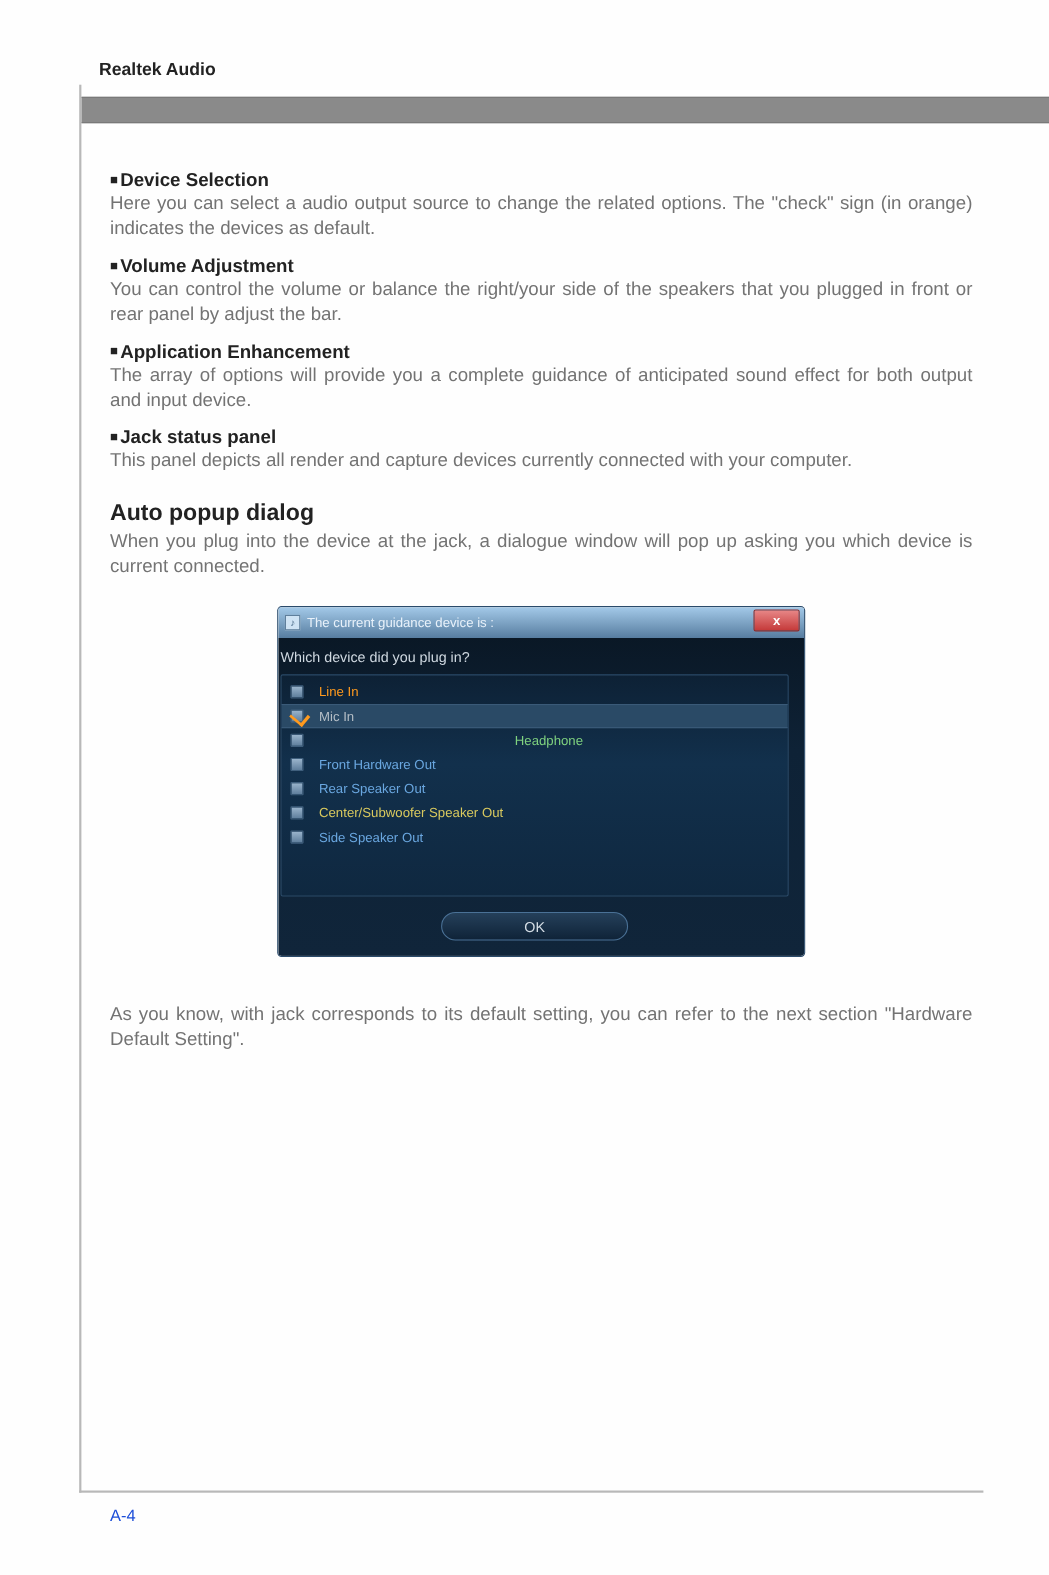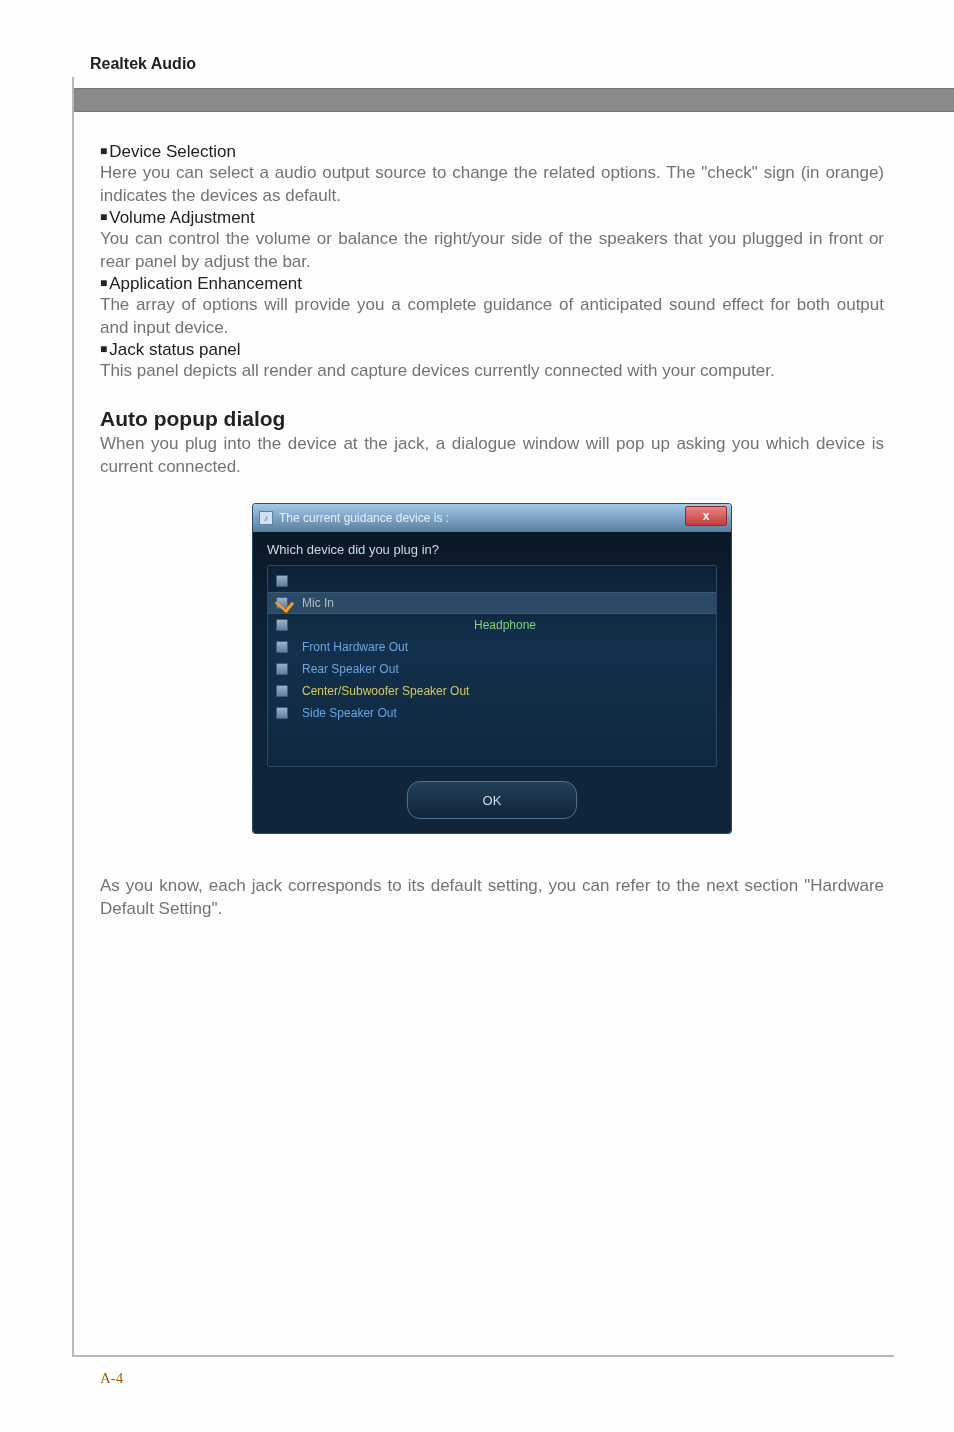--- a/index.html
+++ b/index.html
@@ -39,23 +39,23 @@
     border-bottom: 1px solid #777;
   }
   .content {
     position: absolute;
     top: 142px;
     left: 100px;
     width: 784px;
   }
   .bullet-title {
     font-size: 17px;
-    font-weight: normal;
-    color: #222;
-    margin-top: 0;
+    font-weight: bold;
+    color: #222;
+    margin-top: 12px;
   }
   .bullet-title::before {
     content: "■";
     font-size: 12px;
     color: #222;
     margin-right: 2px;
     position: relative;
     top: -2px;
   }
   .body-text {
@@ -113,21 +113,21 @@
     color: #fff;
     font-weight: bold;
     font-size: 12px;
     display: flex;
     align-items: center;
     justify-content: center;
     font-family: Arial;
   }
   .dlg-body {
     background: linear-gradient(to bottom, #0a1826 0%, #0e2236 35%, #10253a 100%);
-    padding: 10px 14px 14px 14px;
+    padding: 10px 14px 14px 2px;
   }
   .dlg-prompt {
     color: #cfd8e0;
     font-size: 13px;
     margin-bottom: 8px;
   }
   .dlg-list {
     background: linear-gradient(to bottom, #0d2135, #12304c 40%, #0f2840 100%);
     border: 1px solid #2a4a68;
     padding: 4px 0 42px 0;
@@ -177,40 +177,39 @@
   .c-green  { color: #7fd27f; text-align: center; }
   .c-blue   { color: #6aa7e0; }
   .c-yellow { color: #d9c95e; }
   .dlg-btn-row {
     display: flex;
     justify-content: center;
     margin-top: 14px;
   }
   .dlg-ok {
     width: 170px;
-    height: 38px;
+    height: 26px;
     background: linear-gradient(to bottom, #25405a, #0f2338);
     border: 1px solid #4a7196;
     border-radius: 13px;
     color: #d4dde5;
     font-size: 13px;
     display: flex;
     align-items: center;
     justify-content: center;
   }
   .after-dialog {
     margin-top: 42px;
   }
   .footer {
     position: absolute;
     left: 100px;
     bottom: 45px;
     font-size: 15px;
-    color: #a16207;
-    font-family: Liberation Serif, serif;
+    color: #1d4ed8;
   }
 </style>
 </head>
 <body>
 
 <div class="header">Realtek Audio</div>
 <div class="header-band"></div>
 <div class="page-border"></div>
 
 <div class="content">
@@ -234,20 +233,21 @@
     <div class="dlg-titlebar">
       <span class="dlg-titlebar-icon">♪</span>
       <span>The current guidance device is :</span>
       <div class="dlg-close">x</div>
     </div>
     <div class="dlg-body">
       <div class="dlg-prompt">Which device did you plug in?</div>
       <div class="dlg-list" id="device-list">
           <div class="dlg-item">
             <span class="jack-sq"></span>
+            <span class="dlg-item-label c-orange">Line In</span>
           </div>
           <div class="dlg-item selected">
             <span class="jack-sq checked"></span>
             <span class="dlg-item-label c-gray">Mic In</span>
           </div>
           <div class="dlg-item">
             <span class="jack-sq"></span>
             <span class="dlg-item-label c-green">Headphone</span>
           </div>
           <div class="dlg-item">
@@ -266,17 +266,17 @@
             <span class="jack-sq"></span>
             <span class="dlg-item-label c-blue">Side Speaker Out</span>
           </div>
         </div>
       <div class="dlg-btn-row">
         <div class="dlg-ok">OK</div>
       </div>
     </div>
   </div>
 
-  <div class="body-text after-dialog">As you know, each jack corresponds to its default setting, you can refer to the next section "Hardware Default Setting".</div>
+  <div class="body-text after-dialog">As you know, with jack corresponds to its default setting, you can refer to the next section "Hardware Default Setting".</div>
 
 </div>
 
 <div class="footer">A-4</div>
 
 </body></html>

